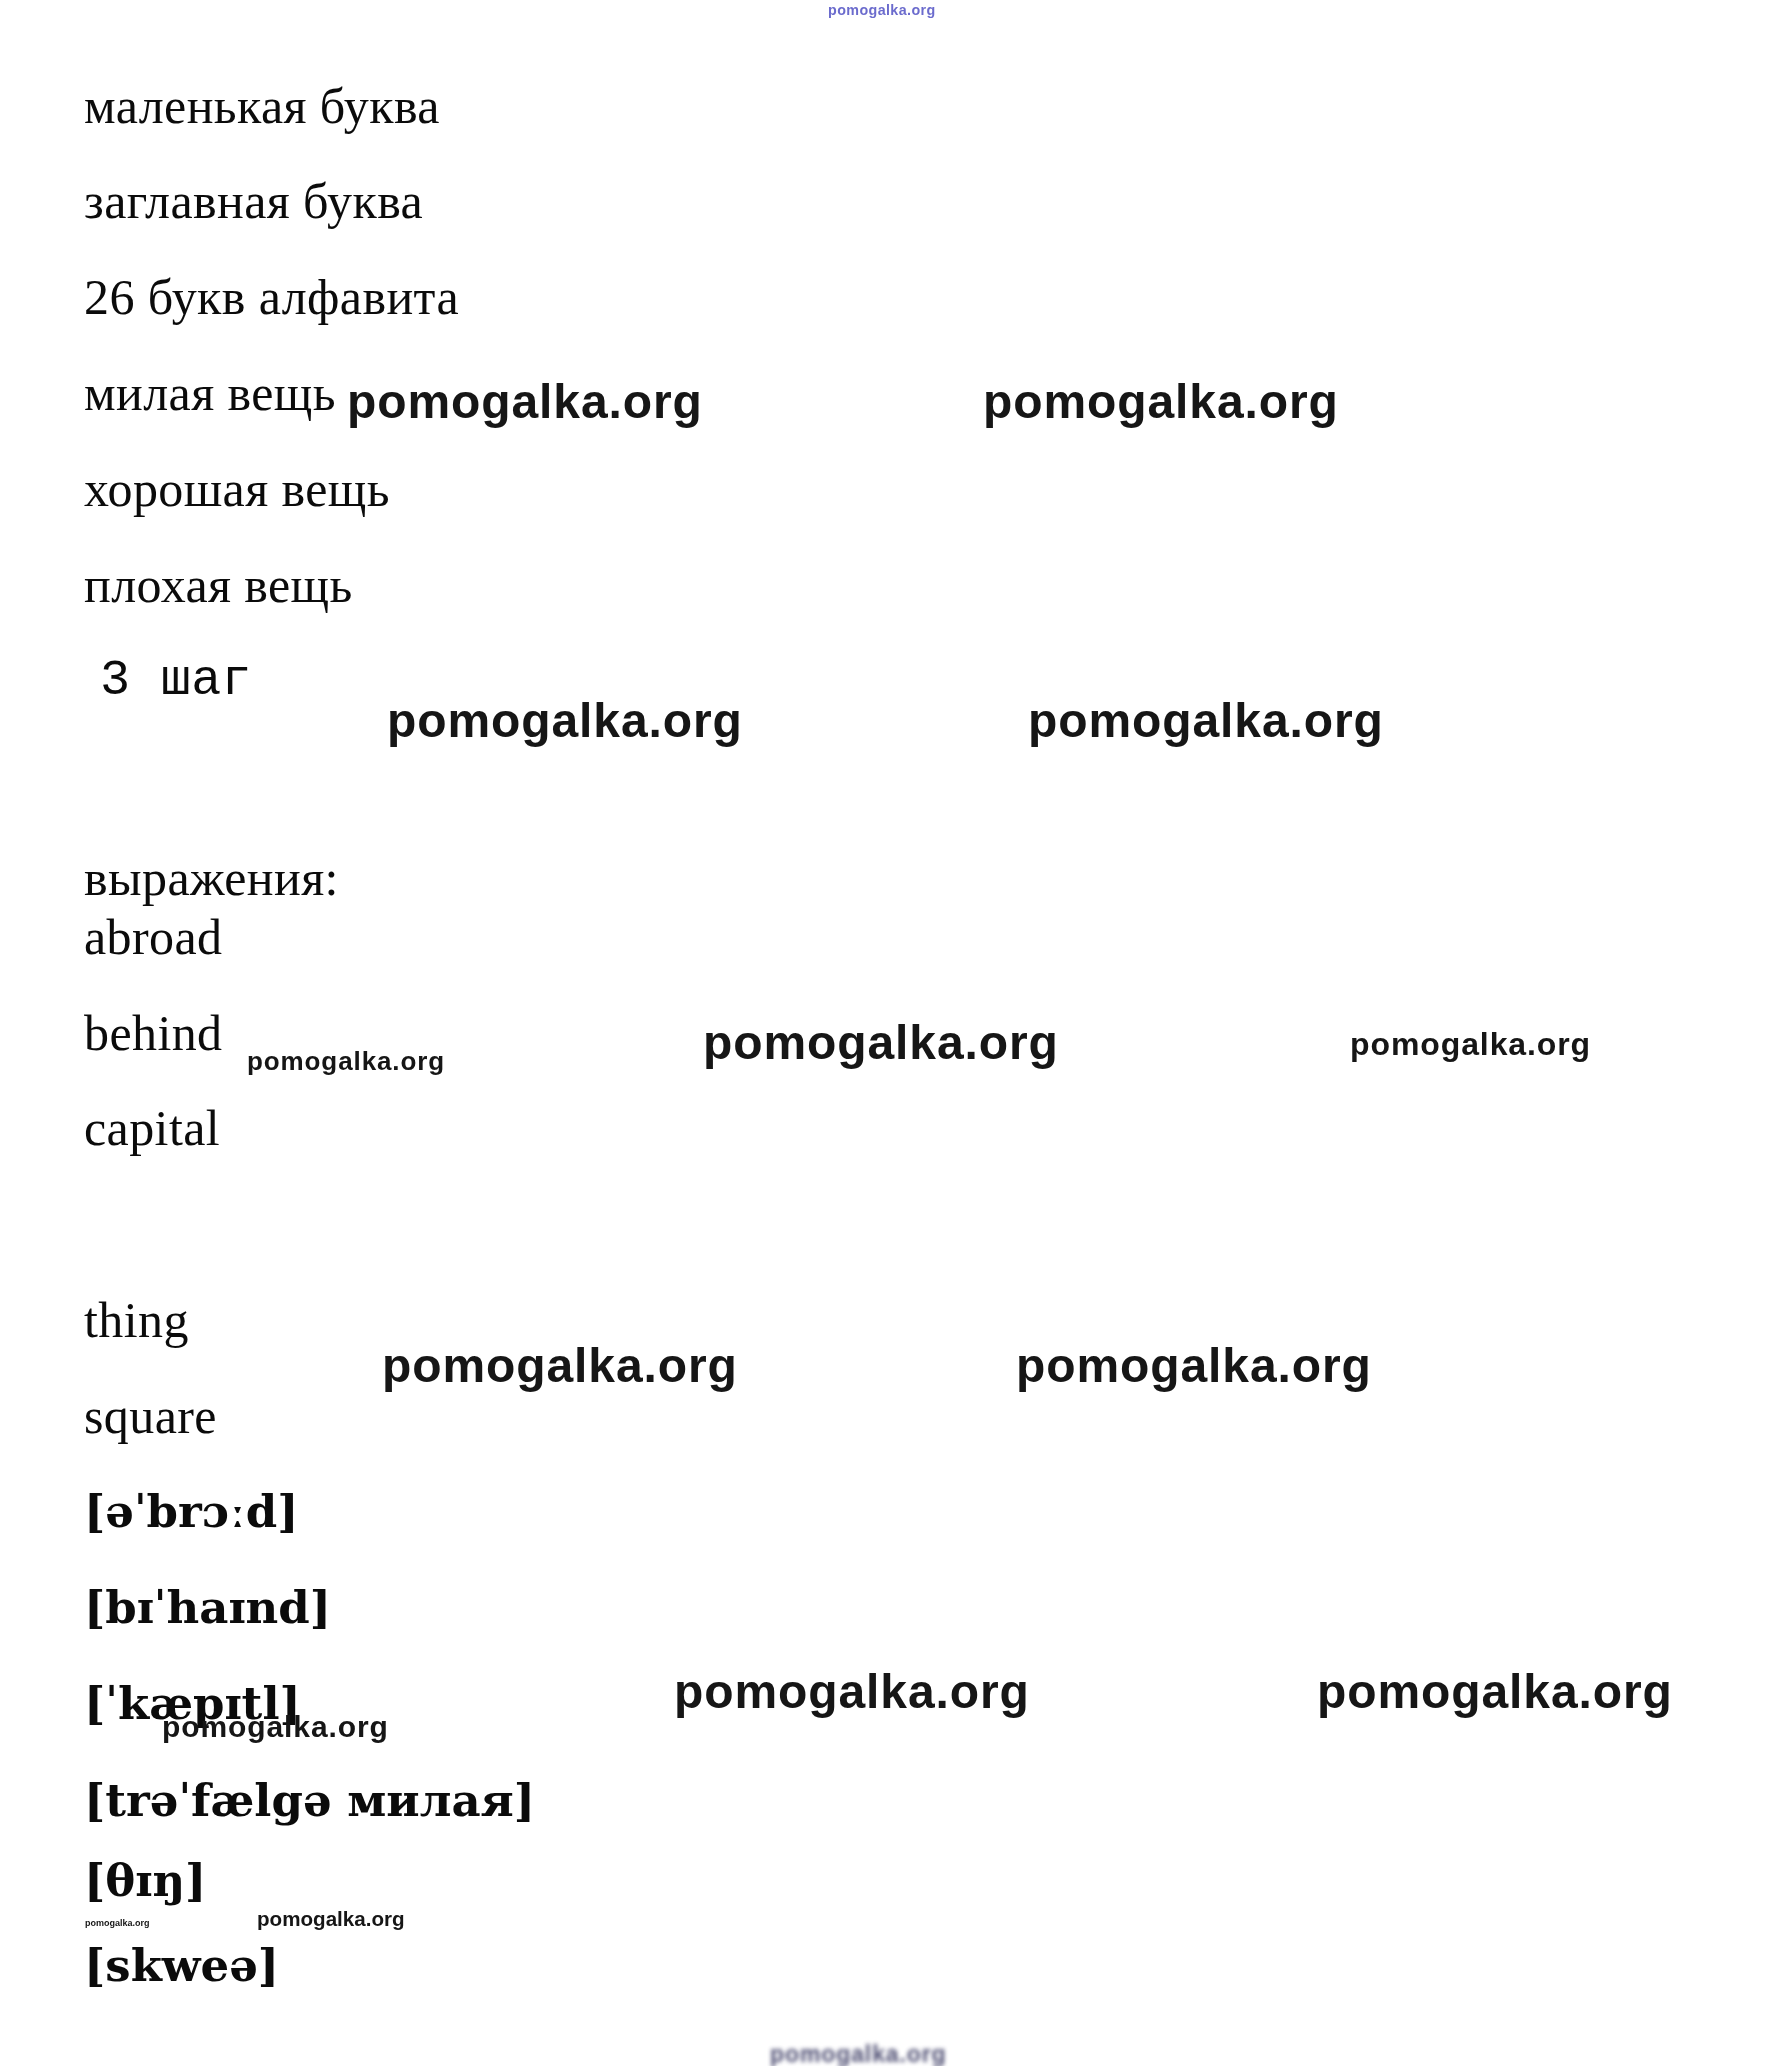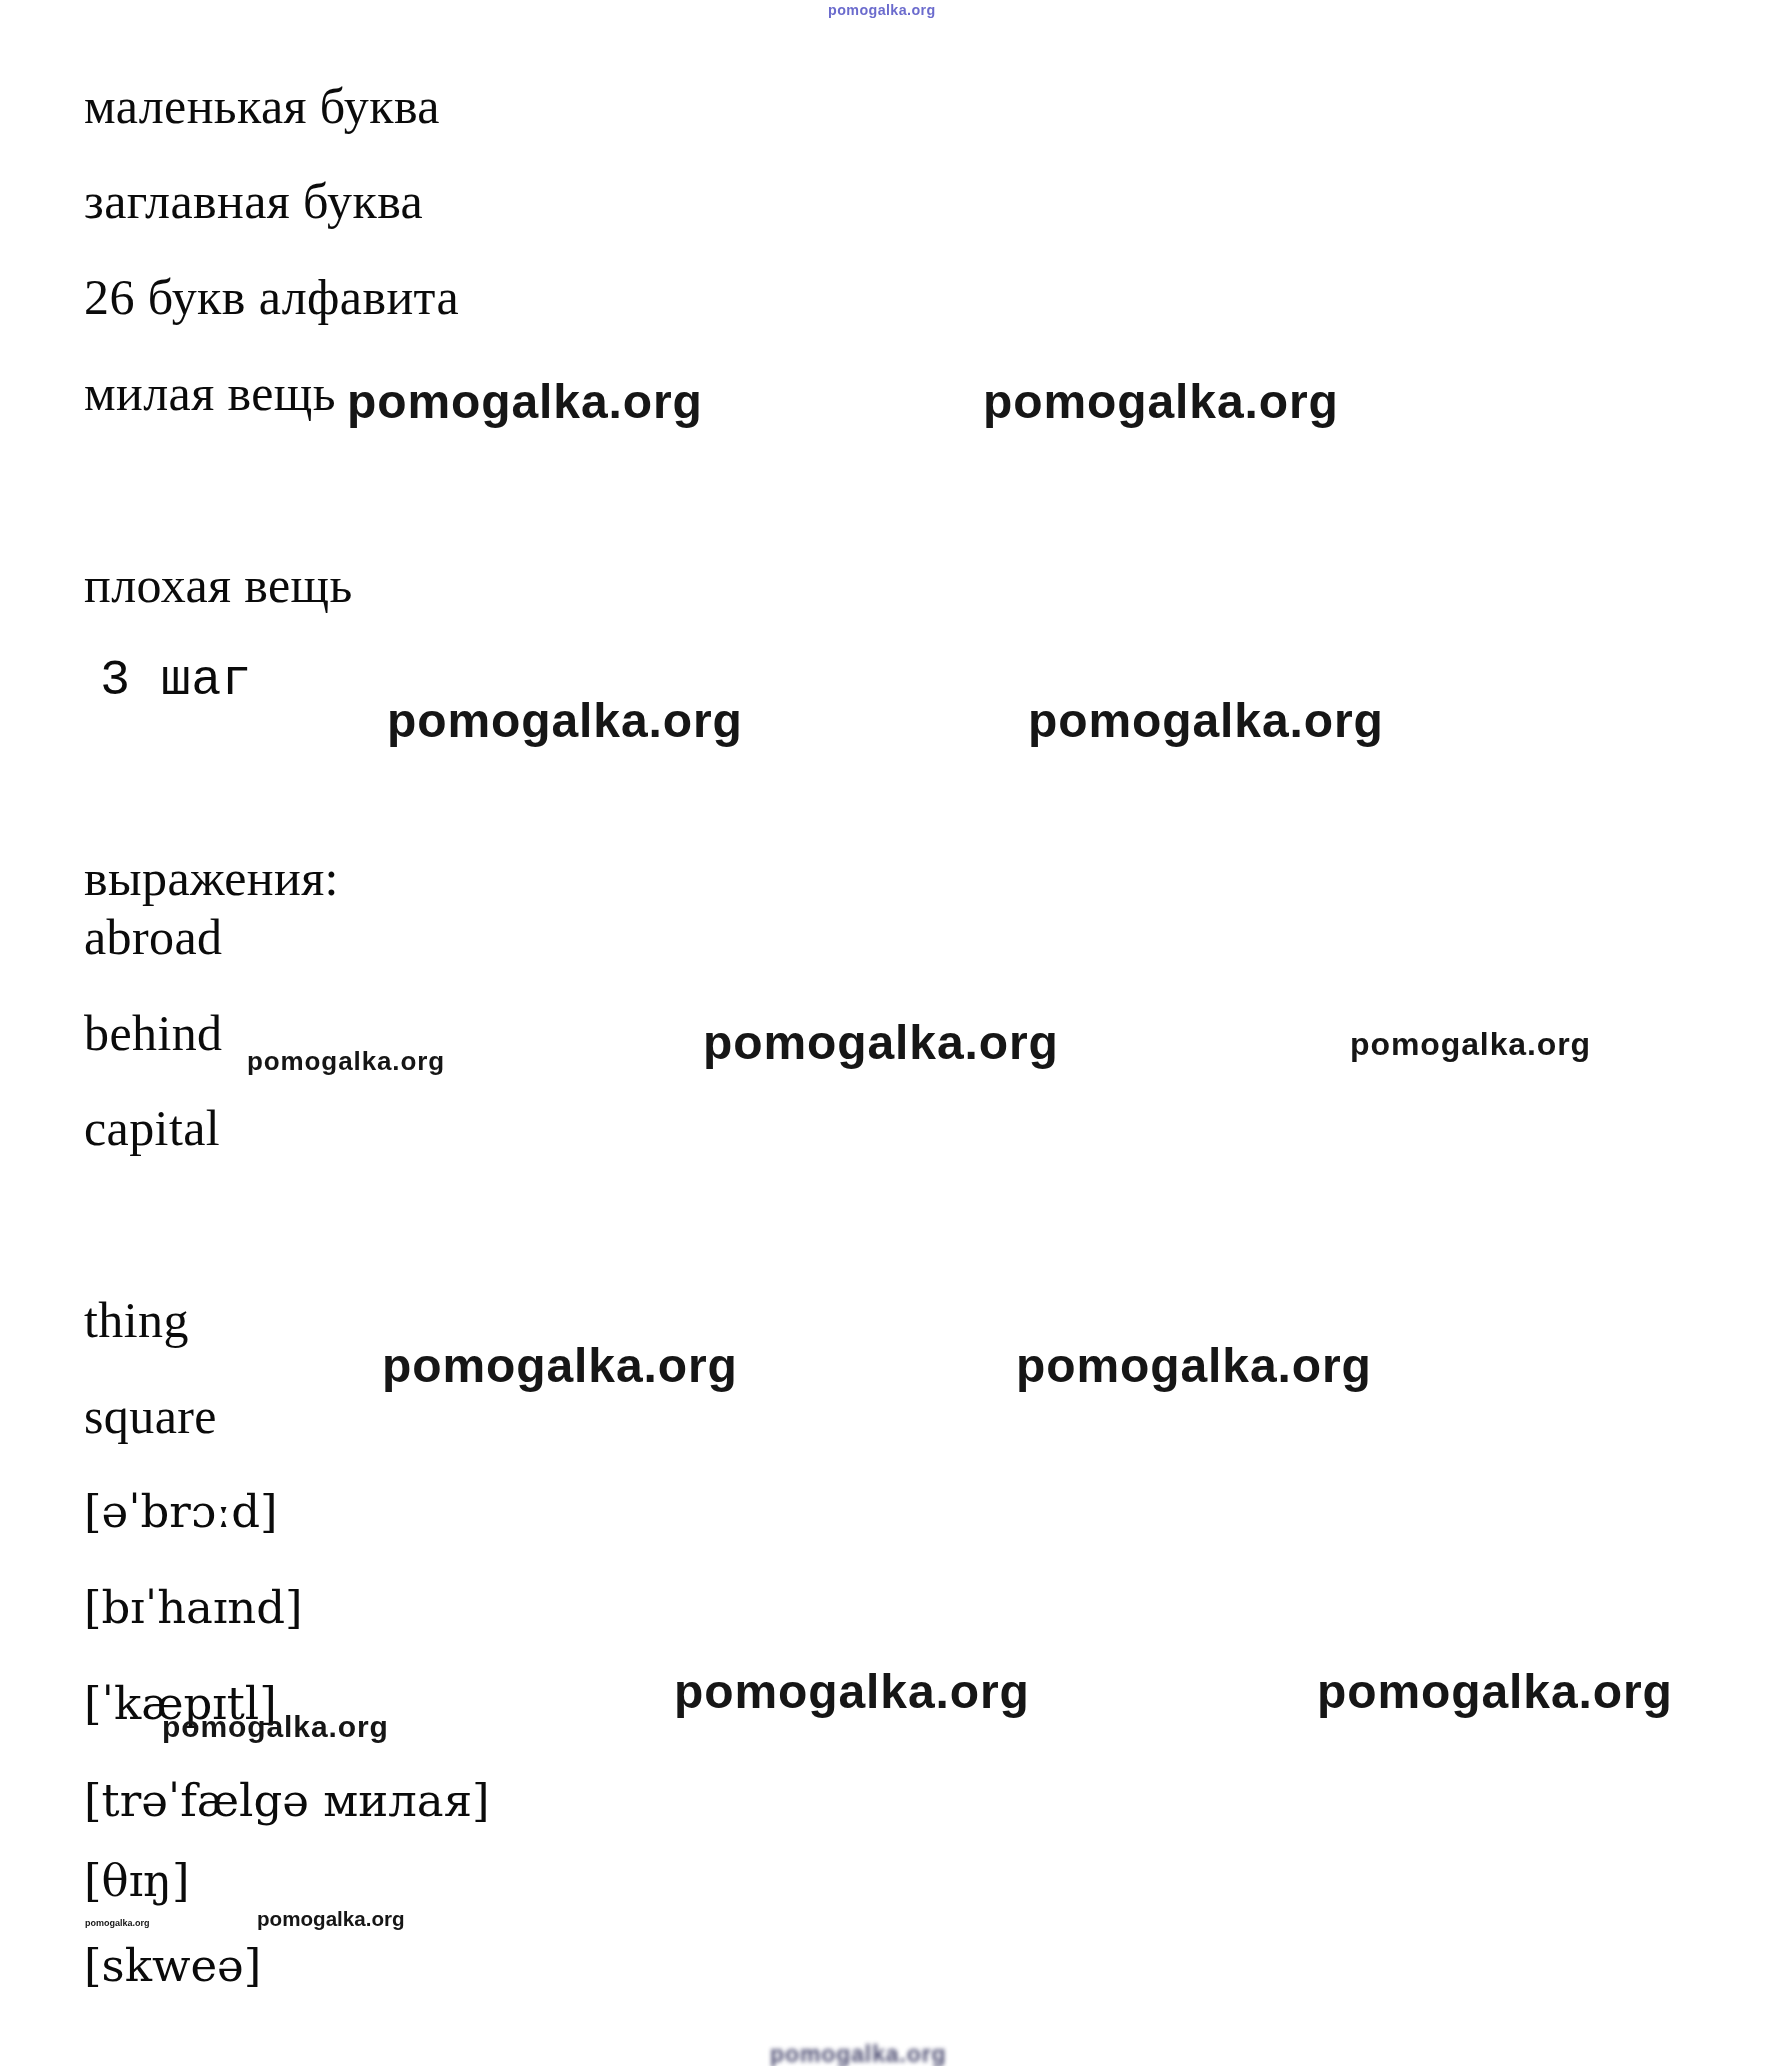--- a/index.html
+++ b/index.html
@@ -21,20 +21,21 @@
     white-space: nowrap;
     color: #0b0b0b;
     font-size: 50px;
     line-height: 1;
     letter-spacing: 0.4px;
   }
   .ipa {
     font-family: "DejaVu Serif", "Liberation Serif", serif;
     font-size: 45px;
     letter-spacing: 0px;
+    font-weight: bold;
   }
   .wm {
     position: absolute;
     white-space: nowrap;
     font-family: "Liberation Sans", "DejaVu Sans", sans-serif;
     font-weight: bold;
     color: #161616;
     font-size: 48px;
     line-height: 1;
     letter-spacing: 0.9px;
@@ -85,20 +86,21 @@
 <body>
 
 <div class="page">
 
   <div class="wm" id="wm-top">pomogalka.org</div>
 
   <div class="ln" id="l2">заглавная буква</div>
   <div class="ln" id="l1">маленькая буква</div>
   <div class="ln" id="l3">26 букв алфавита</div>
   <div class="ln" id="l4">милая вещь</div>
+  <div class="ln" id="l5">хорошая вещь</div>
   <div class="ln" id="l6">плохая вещь</div>
   <div class="ln" id="l7">3 шаг</div>
 
   <div class="wm" id="wm-b1">pomogalka.org</div>
   <div class="wm" id="wm-b2">pomogalka.org</div>
 
   <div class="wm" id="wm-c1">pomogalka.org</div>
   <div class="wm" id="wm-c2">pomogalka.org</div>
 
   <div class="ln" id="p2">выражения:</div>

